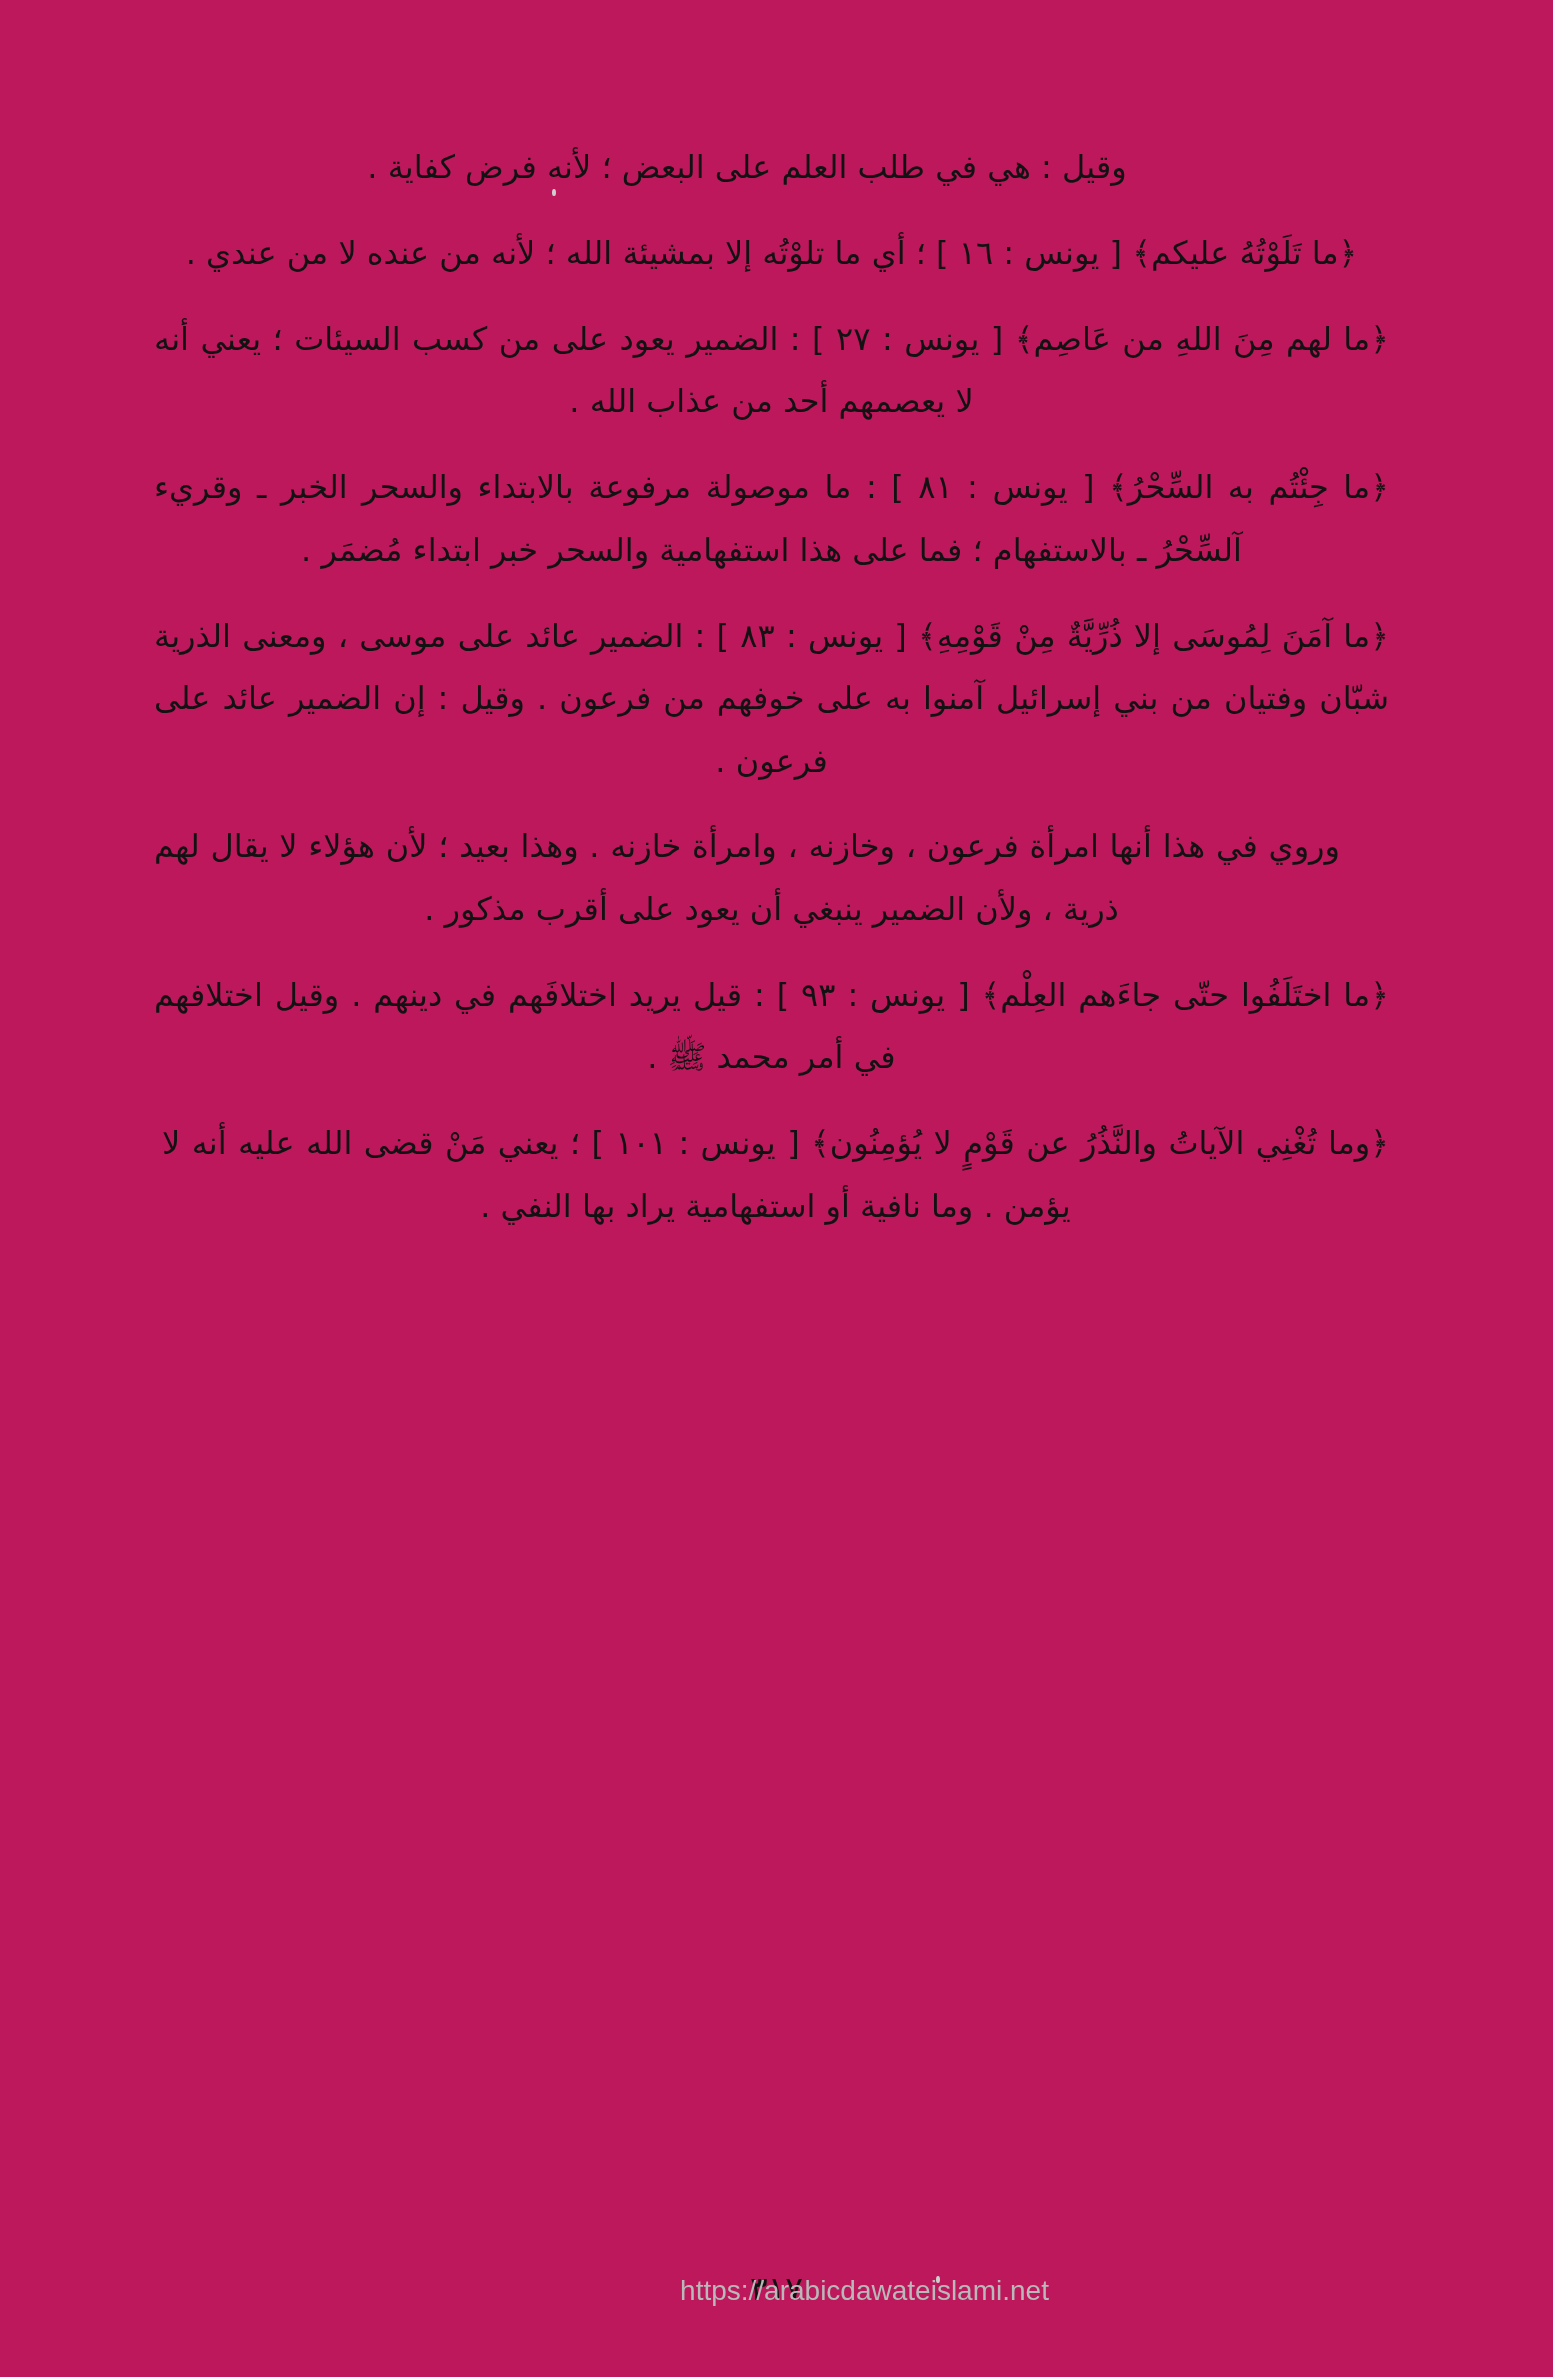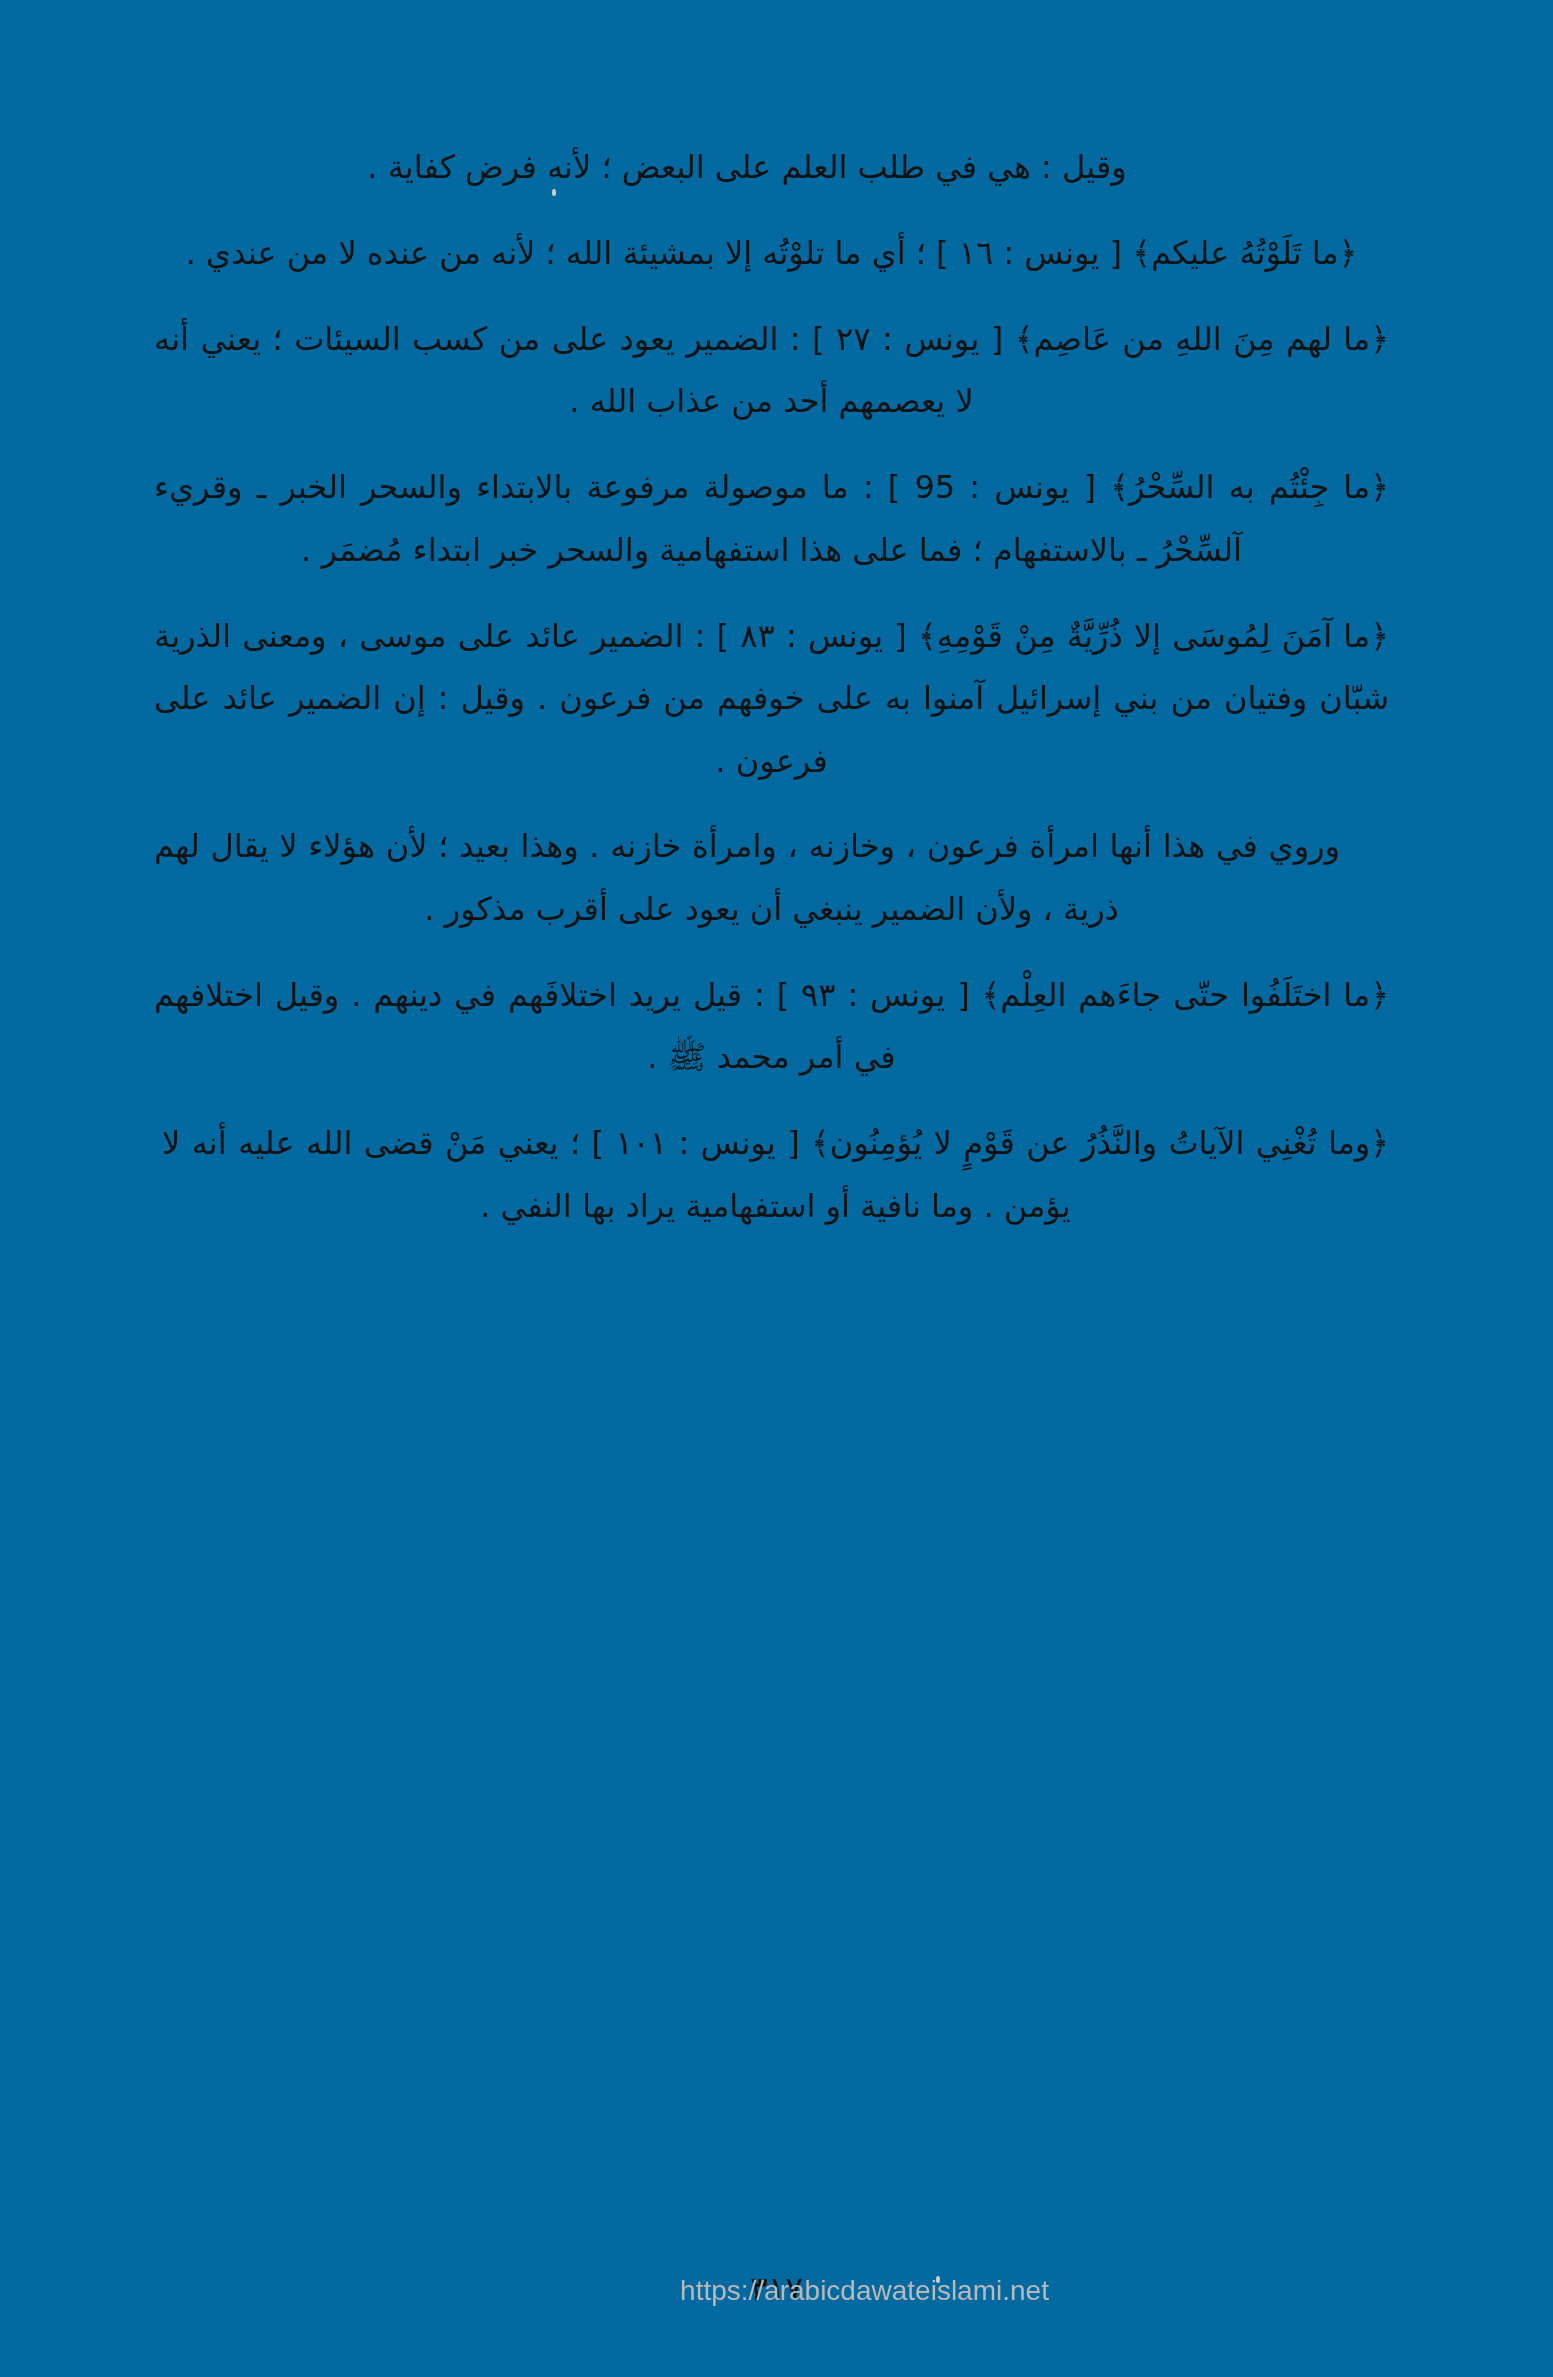--- a/index.html
+++ b/index.html
@@ -7,21 +7,21 @@
     padding: 0;
     background: #ffffff;
   }
   body {
     font-family: "DejaVu Sans", "Liberation Sans", sans-serif;
   }
   .page {
     position: relative;
     width: 1553px;
     height: 2377px;
-    background: #0369a1;
+    background: #be185d;
     overflow: hidden;
   }
   .content {
     position: absolute;
     top: 136px;
     right: 164px;
     left: 154px;
     direction: rtl;
     text-align: justify;
     text-align-last: center;
@@ -80,21 +80,21 @@
 </style>
 </head>
 <body>
 
 <div class="page">
 
   <div class="content">
     <p class="para indent">وقيل : هي في طلب العلم على البعض ؛ لأنه فرض كفاية .</p>
     <p class="para">﴿ما تَلَوْتُهُ عليكم﴾ [ يونس : ١٦ ] ؛ أي ما تلوْتُه إلا بمشيئة الله ؛ لأنه من عنده لا من عندي .</p>
     <p class="para">﴿ما لهم مِنَ اللهِ من عَاصِم﴾ [ يونس : ٢٧ ] : الضمير يعود على من كسب السيئات ؛ يعني أنه لا يعصمهم أحد من عذاب الله .</p>
-    <p class="para">﴿ما جِئْتُم به السِّحْرُ﴾ [ يونس : 95 ] : ما موصولة مرفوعة بالابتداء والسحر الخبر ـ وقريء آلسِّحْرُ ـ بالاستفهام ؛ فما على هذا استفهامية والسحر خبر ابتداء مُضمَر .</p>
+    <p class="para">﴿ما جِئْتُم به السِّحْرُ﴾ [ يونس : ٨١ ] : ما موصولة مرفوعة بالابتداء والسحر الخبر ـ وقريء آلسِّحْرُ ـ بالاستفهام ؛ فما على هذا استفهامية والسحر خبر ابتداء مُضمَر .</p>
     <p class="para">﴿ما آمَنَ لِمُوسَى إلا ذُرِّيَّةٌ مِنْ قَوْمِهِ﴾ [ يونس : ٨٣ ] : الضمير عائد على موسى ، ومعنى الذرية شبّان وفتيان من بني إسرائيل آمنوا به على خوفهم من فرعون . وقيل : إن الضمير عائد على فرعون .</p>
     <p class="para indent">وروي في هذا أنها امرأة فرعون ، وخازنه ، وامرأة خازنه . وهذا بعيد ؛ لأن هؤلاء لا يقال لهم ذرية ، ولأن الضمير ينبغي أن يعود على أقرب مذكور .</p>
     <p class="para">﴿ما اختَلَفُوا حتّى جاءَهم العِلْم﴾ [ يونس : ٩٣ ] : قيل يريد اختلافَهم في دينهم . وقيل اختلافهم في أمر محمد ﷺ .</p>
     <p class="para">﴿وما تُغْنِي الآياتُ والنَّذُرُ عن قَوْمٍ لا يُؤمِنُون﴾ [ يونس : ١٠١ ] ؛ يعني مَنْ قضى الله عليه أنه لا يؤمن . وما نافية أو استفهامية يراد بها النفي .</p>
   </div>
 
   <div class="footer">
     <div class="page-number">٣١٧</div>
     <div class="watermark">https://arabicdawateislami.net</div>
   </div>

